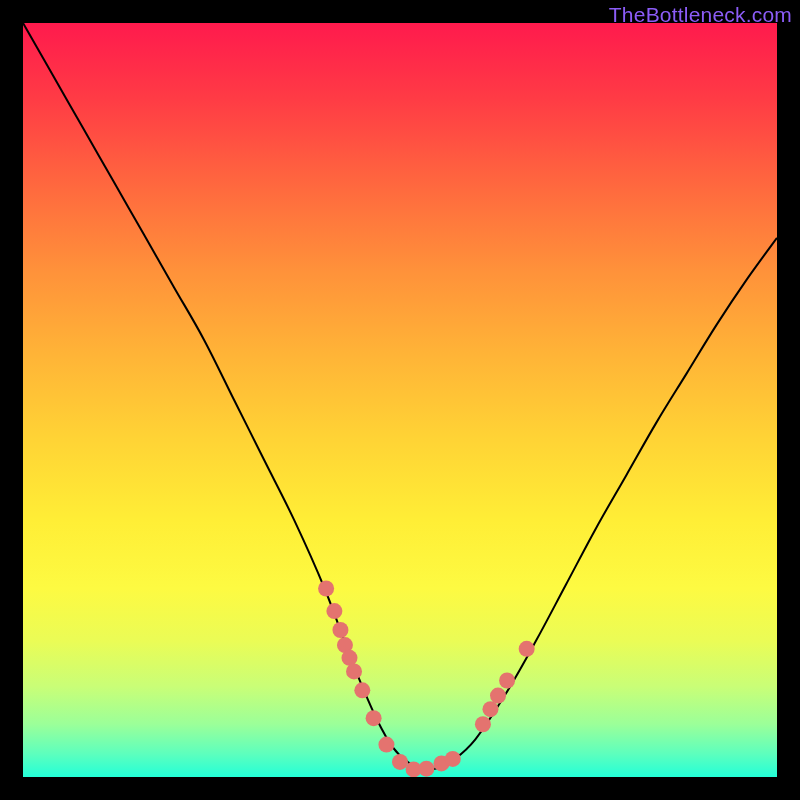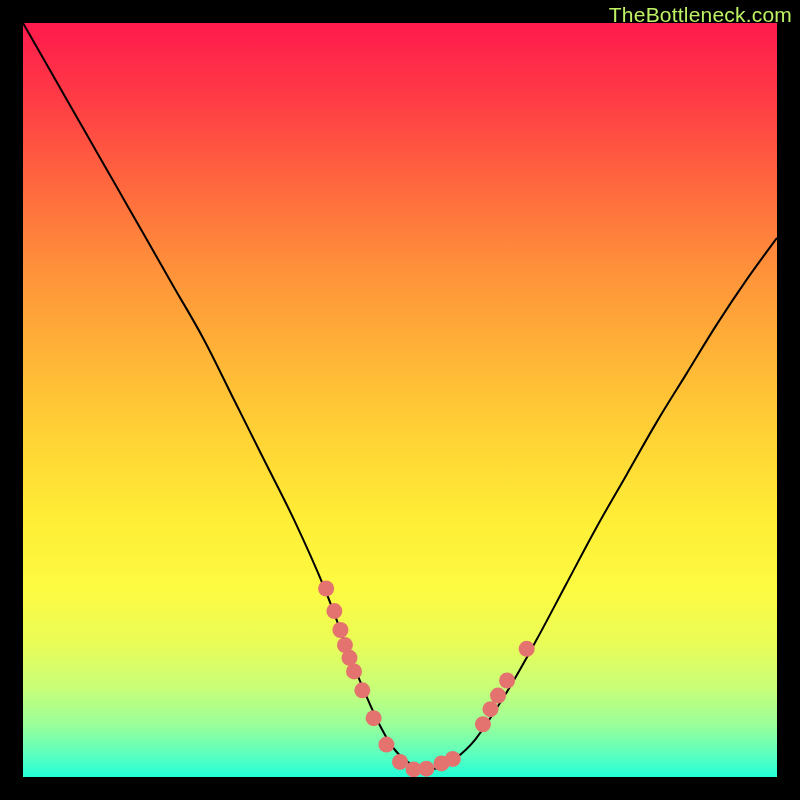--- a/index.html
+++ b/index.html
@@ -36,21 +36,21 @@
       #c9fe77 88%,
       #9bff99 93%,
       #5cffbe 97%,
       #23ffd8 100%
     );
   }
   .watermark {
     position: absolute;
     top: 3px;
     right: 8px;
-    color: #bef264;
+    color: #8b5cf6;
     font-size: 21px;
     font-weight: 500;
     letter-spacing: 0.2px;
   }
   svg.curve {
     position: absolute;
     top: 0; left: 0;
     width: 754px; height: 754px;
   }
   .curve-path {

